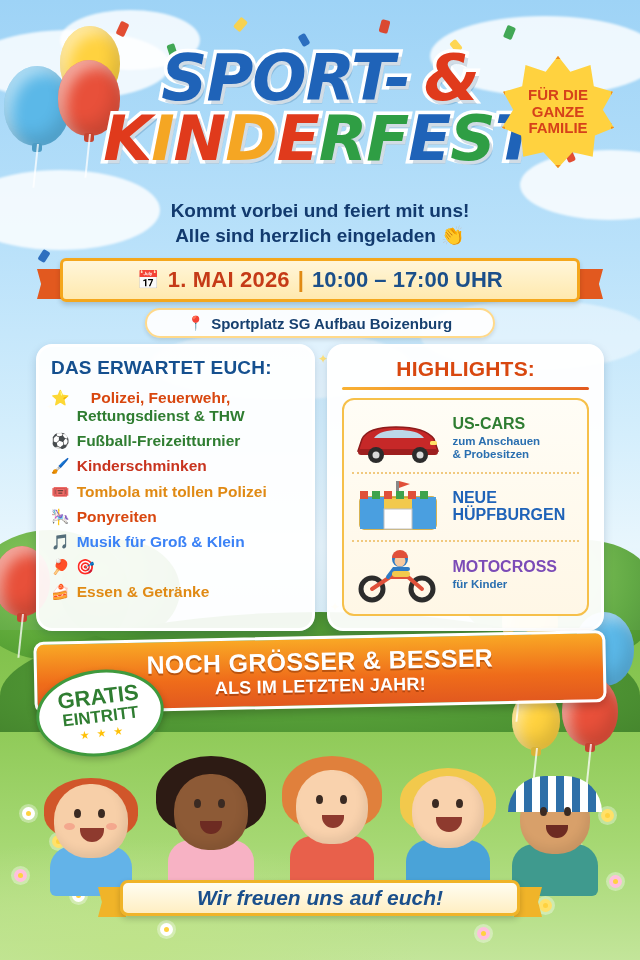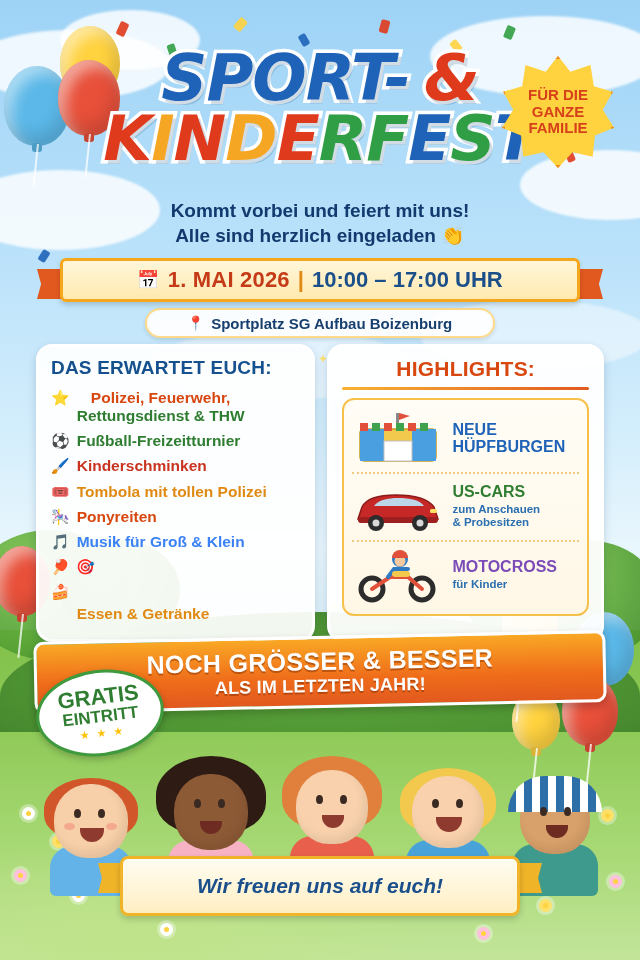--- a/index.html
+++ b/index.html
@@ -220,21 +220,21 @@
     box-shadow: inset -4px -6px 10px rgba(0,0,0,.08);
   }
   .kid .hair { position: absolute; border-radius: 50% 50% 40% 40%; }
   .kid .body { position: absolute; border-radius: 22px 22px 6px 6px; }
   .eye { position: absolute; width: 7px; height: 9px; background: #3a2a22; border-radius: 50%; }
   .mouth { position: absolute; background: #8e3a2e; border-radius: 0 0 16px 16px; }
   .cheek { position: absolute; width: 11px; height: 7px; background: rgba(240,120,110,.45); border-radius: 50%; }
 
   
   .bottombanner {
-    position: absolute; left: 120px; bottom: 44px; width: 400px; height: 60px; z-index: 8;
+    position: absolute; left: 120px; bottom: 44px; width: 400px; height: 36px; z-index: 8;
   }
   .bottombanner .bg {
     position: absolute; inset: 0; background: linear-gradient(#fffdf2,#ffeec2);
     border: 3px solid #f0b429; border-radius: 8px;
     box-shadow: 0 3px 6px rgba(0,0,0,.18);
   }
   .bottombanner .tail { position: absolute; top: 7px; width: 28px; height: 30px; background: #f0b429; }
   .bottombanner .tail.l { left: -22px; clip-path: polygon(0 0,100% 0,100% 100%,0 100%,14% 50%); }
   .bottombanner .tail.r { right: -22px; clip-path: polygon(0 0,100% 0,86% 50%,100% 100%,0 100%); }
   .bottombanner .txt {
@@ -397,29 +397,49 @@
         <li>
           <span class="ic">🎵</span>
           <span style="color:#3b82f6;">Musik für Groß &amp; Klein</span>
         </li>
         <li>
           <span class="ic">🏓</span>
           <span class="ic">🎯</span>
         </li>
         <li>
           <span class="ic">🍰</span>
-          <span style="color:#e08a14;margin-top:22px;">Essen &amp; Getränke</span>
+          <span style="color:#e08a14;">Essen &amp; Getränke</span>
         </li>
       </ul>
     </div>
 
     <div class="panel right">
       <div class="panel-title">HIGHLIGHTS:</div>
       <div class="titlebar"></div>
       <div class="hl-inner">
+
+        <div class="hl-row">
+          <div class="hl-art">
+            <svg width="92" height="56" viewBox="0 0 92 56">
+              <path d="M6 40 L10 28 C14 20 26 16 44 16 C62 16 76 20 82 28 L86 40 Z" fill="#c62828" stroke="#8c1b1b" stroke-width="1.5"></path>
+              <path d="M22 27 C26 21 36 19 46 19 C58 19 68 21 72 27 Z" fill="#bcd8e8"></path>
+              <rect x="6" y="38" width="80" height="6" rx="3" fill="#9e1f1f"></rect>
+              <circle cx="24" cy="44" r="8" fill="#2c2c2c"></circle>
+                <circle cx="24" cy="44" r="3.5" fill="#d9d9d9"></circle>
+              <circle cx="68" cy="44" r="8" fill="#2c2c2c"></circle>
+                <circle cx="68" cy="44" r="3.5" fill="#d9d9d9"></circle>
+              <rect x="78" y="30" width="7" height="4" rx="1.5" fill="#ffe066"></rect>
+            </svg>
+          </div>
+          <div class="hl-txt" style="color:#2f7d31;">
+            <span>US-CARS</span>
+            <span class="sub" style="white-space:pre-line;">zum Anschauen
+&amp; Probesitzen</span>
+          </div>
+        </div>
 
         <div class="hl-row">
           <div class="hl-art">
             <svg width="92" height="56" viewBox="0 0 92 56">
               <rect x="8" y="18" width="76" height="32" rx="4" fill="#f2c94c" stroke="#c99a1f" stroke-width="1.5"></rect>
               <rect x="8" y="18" width="24" height="32" fill="#4a9fe0"></rect>
               <rect x="60" y="18" width="24" height="32" fill="#4a9fe0"></rect>
               <rect x="32" y="30" width="28" height="20" fill="#ffffff" stroke="#c0c0c0"></rect>
               <rect x="8" y="12" width="8" height="8" fill="#e0503a"></rect>
               <rect x="20" y="12" width="8" height="8" fill="#3fa34d"></rect>
@@ -433,40 +453,20 @@
           </div>
           <div class="hl-txt" style="color:#1f63b8;">
             <span>NEUE</span><br>
             <span>HÜPFBURGEN</span>
           </div>
         </div>
 
         <div class="hl-row">
           <div class="hl-art">
             <svg width="92" height="56" viewBox="0 0 92 56">
-              <path d="M6 40 L10 28 C14 20 26 16 44 16 C62 16 76 20 82 28 L86 40 Z" fill="#c62828" stroke="#8c1b1b" stroke-width="1.5"></path>
-              <path d="M22 27 C26 21 36 19 46 19 C58 19 68 21 72 27 Z" fill="#bcd8e8"></path>
-              <rect x="6" y="38" width="80" height="6" rx="3" fill="#9e1f1f"></rect>
-              <circle cx="24" cy="44" r="8" fill="#2c2c2c"></circle>
-                <circle cx="24" cy="44" r="3.5" fill="#d9d9d9"></circle>
-              <circle cx="68" cy="44" r="8" fill="#2c2c2c"></circle>
-                <circle cx="68" cy="44" r="3.5" fill="#d9d9d9"></circle>
-              <rect x="78" y="30" width="7" height="4" rx="1.5" fill="#ffe066"></rect>
-            </svg>
-          </div>
-          <div class="hl-txt" style="color:#2f7d31;">
-            <span>US-CARS</span>
-            <span class="sub" style="white-space:pre-line;">zum Anschauen
-&amp; Probesitzen</span>
-          </div>
-        </div>
-
-        <div class="hl-row">
-          <div class="hl-art">
-            <svg width="92" height="56" viewBox="0 0 92 56">
               <circle cx="20" cy="42" r="11" fill="none" stroke="#2c2c2c" stroke-width="5"></circle>
               <circle cx="70" cy="42" r="11" fill="none" stroke="#2c2c2c" stroke-width="5"></circle>
               <path d="M20 42 L38 30 L56 30 L70 42" stroke="#e0503a" stroke-width="4" fill="none" stroke-linecap="round"></path>
               <path d="M36 30 L42 22 L56 22" stroke="#2e7bc4" stroke-width="4" fill="none" stroke-linecap="round"></path>
               <rect x="40" y="24" width="18" height="6" rx="3" fill="#f2c94c"></rect>
               <circle cx="48" cy="12" r="8" fill="#2e7bc4"></circle>
               <circle cx="48" cy="14" r="5.5" fill="#f6c9a0"></circle>
               <path d="M40 11 a8 8 0 0 1 16 0 Z" fill="#e0503a"></path>
             </svg>
           </div>

